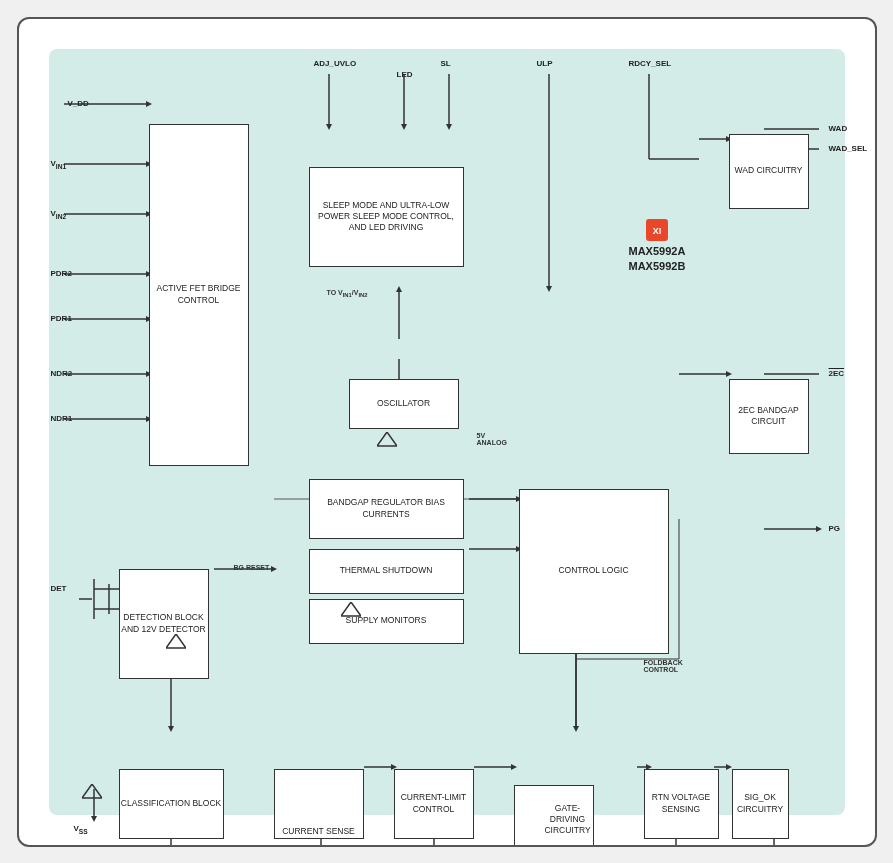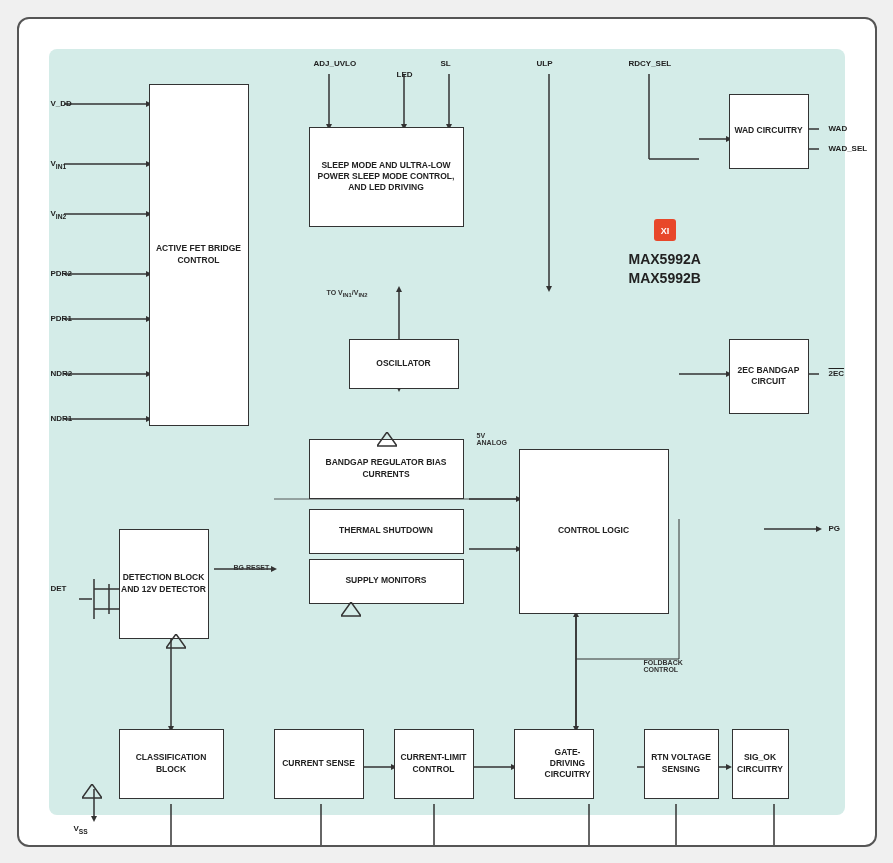--- a/index.html
+++ b/index.html
@@ -31,23 +31,24 @@
     }
     .block {
       position: absolute;
       background: white;
       border: 1.5px solid #333;
       display: flex;
       align-items: center;
       justify-content: center;
       text-align: center;
       font-size: 8.5px;
-      font-weight: bold;
+      font-weight: normal;
       line-height: 1.3;
       color: #222;
+      margin-top: 40px;
     }
     .pin-label {
       position: absolute;
       font-size: 8px;
       font-weight: bold;
       color: #222;
     }
     .signal-label {
       position: absolute;
       font-size: 8px;
@@ -72,24 +73,24 @@
       width: 22px;
       height: 22px;
       background: #e8472a;
       border-radius: 3px;
       display: flex;
       align-items: center;
       justify-content: center;
       color: white;
       font-size: 10px;
       font-weight: bold;
-      margin-bottom: 9px;
+      margin-bottom: 3px;
     }
     .brand-text {
-      font-size: 14px;
+      font-size: 11px;
       font-weight: bold;
       color: #222;
       line-height: 1.4;
     }
     .overline {
       text-decoration: overline;
     }
   </style>
 </head>
 <body>
@@ -205,21 +206,21 @@
     <polygon points="377,367 380,373 383,367" fill="#333"></polygon>
 
     <line x1="380" y1="320" x2="380" y2="270" stroke="#333" stroke-width="1.5"></line>
     <polygon points="377,273 380,267 383,273" fill="#333"></polygon>
 
     <line x1="660" y1="500" x2="660" y2="640" stroke="#333" stroke-width="1"></line>
     <line x1="660" y1="640" x2="557" y2="640" stroke="#333" stroke-width="1"></line>
 
   </svg>
 
-  <span class="pin-label" style="left:32px; top:80px;">V_DD</span>
+  <span class="pin-label" style="left:32px; top:80px;padding-left:17px;">V_DD</span>
   <span class="pin-label" style="left:32px; top:140px;">V<sub>IN1</sub></span>
   <span class="pin-label" style="left:32px; top:190px;">V<sub>IN2</sub></span>
   <span class="pin-label" style="left:32px; top:250px;">PDR2</span>
   <span class="pin-label" style="left:32px; top:295px;">PDR1</span>
   <span class="pin-label" style="left:32px; top:350px;">NDR2</span>
   <span class="pin-label" style="left:32px; top:395px;">NDR1</span>
   <span class="pin-label" style="left:55px; top:805px;">V<sub>SS</sub></span>
   <span class="pin-label" style="left:32px; top:565px;">DET</span>
 
   <span class="pin-label" style="left:295px; top:40px;">ADJ_UVLO</span>
@@ -278,31 +279,31 @@
   <div class="block" style="left:500px; top:430px; width:150px; height:165px;">
     <span>CONTROL
 LOGIC</span>
   </div>
 
   <div class="block" style="left:100px; top:710px; width:105px; height:70px;">
     <span>CLASSIFICATION
 BLOCK</span>
   </div>
 
-  <div class="block" style="left:255px; top:710px; width:90px; height:70px;">
+  <div class="block" style="left:255px; top:710px; width:90px; height:70px;align-items:flex-end;">
     <span>CURRENT
 SENSE</span>
   </div>
 
   <div class="block" style="left:375px; top:710px; width:80px; height:70px;">
     <span>CURRENT-LIMIT
 CONTROL</span>
   </div>
 
-  <div class="block" style="left:495px; top:710px; width:80px; height:70px;padding-left:28px;">
+  <div class="block" style="left:495px; top:726px; width:80px; height:70px;padding-left:28px;">
     <span>GATE-
 DRIVING
 CIRCUITRY</span>
   </div>
 
   <div class="block" style="left:625px; top:710px; width:75px; height:70px;">
     <span>RTN
 VOLTAGE
 SENSING</span>
   </div>

